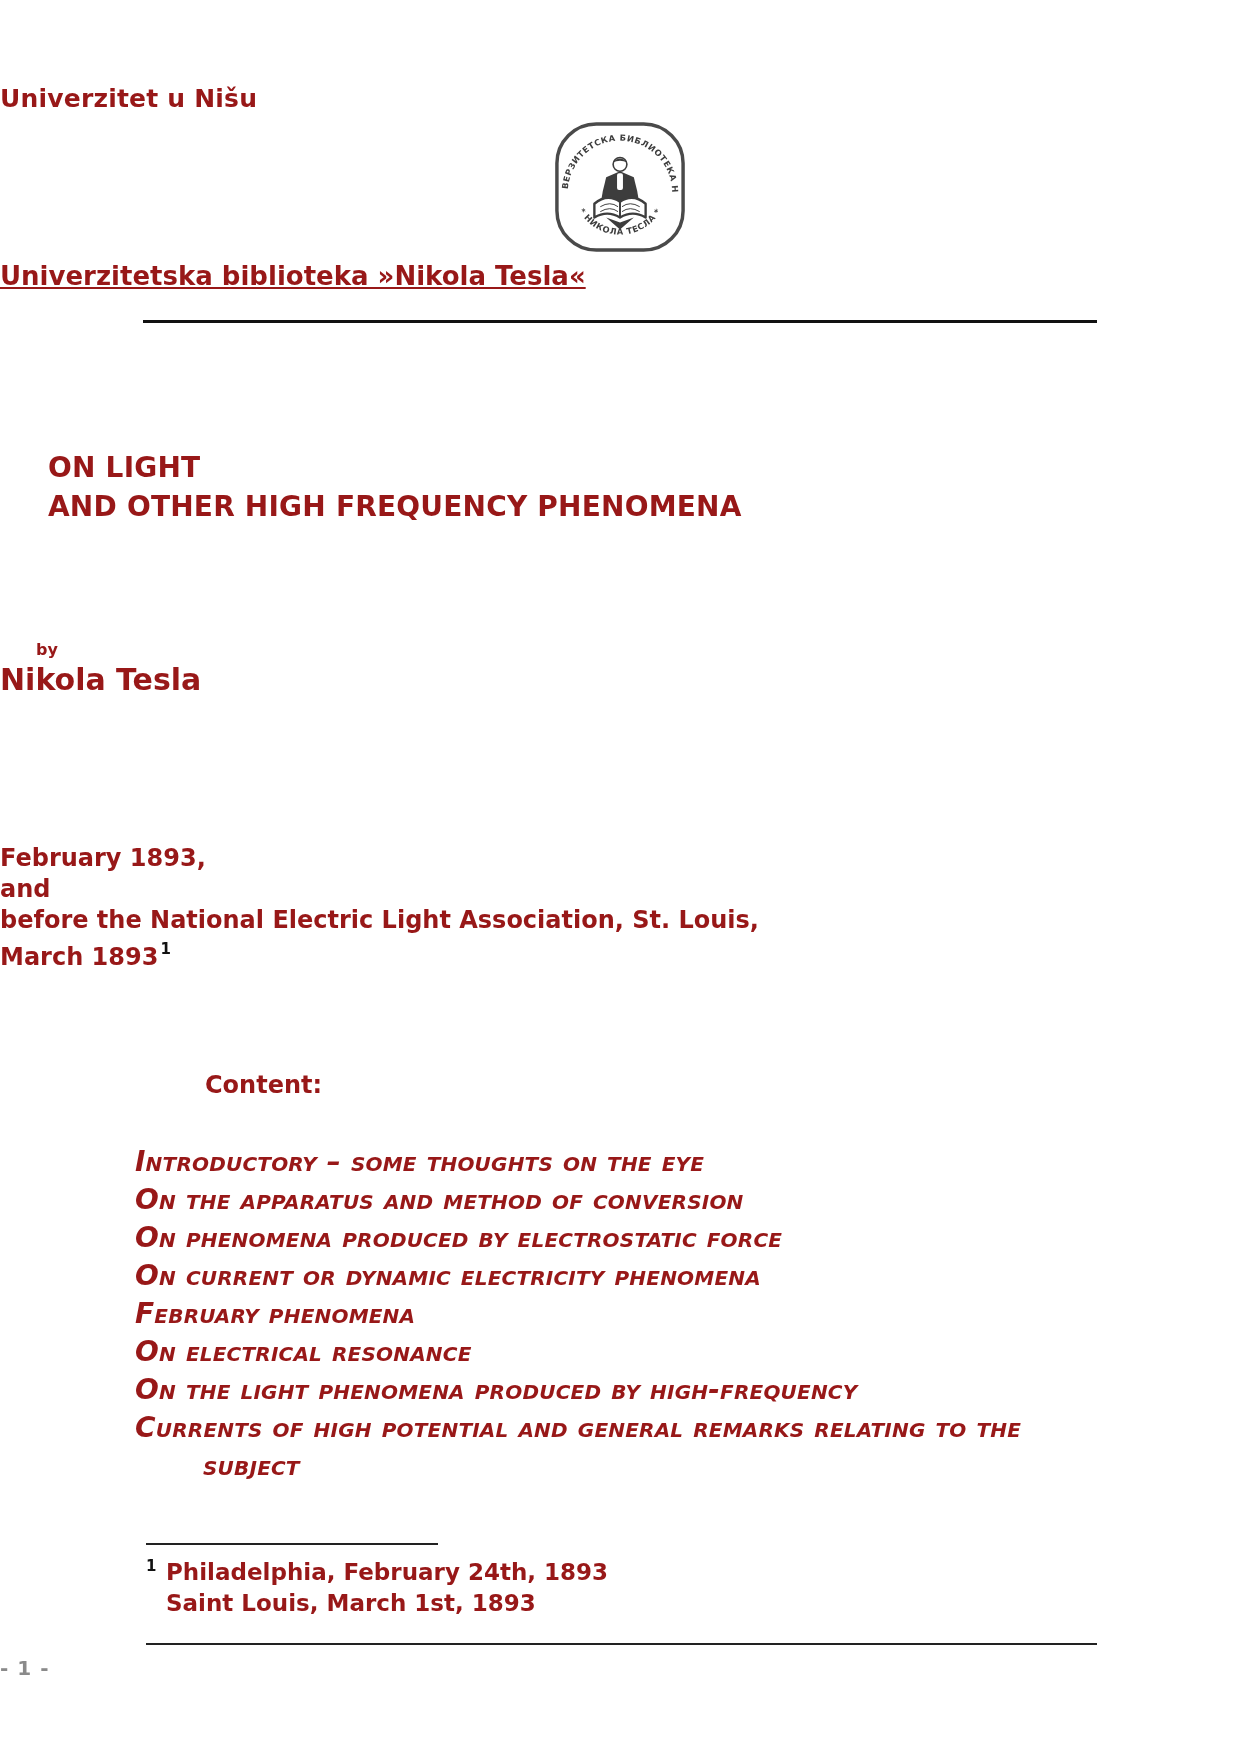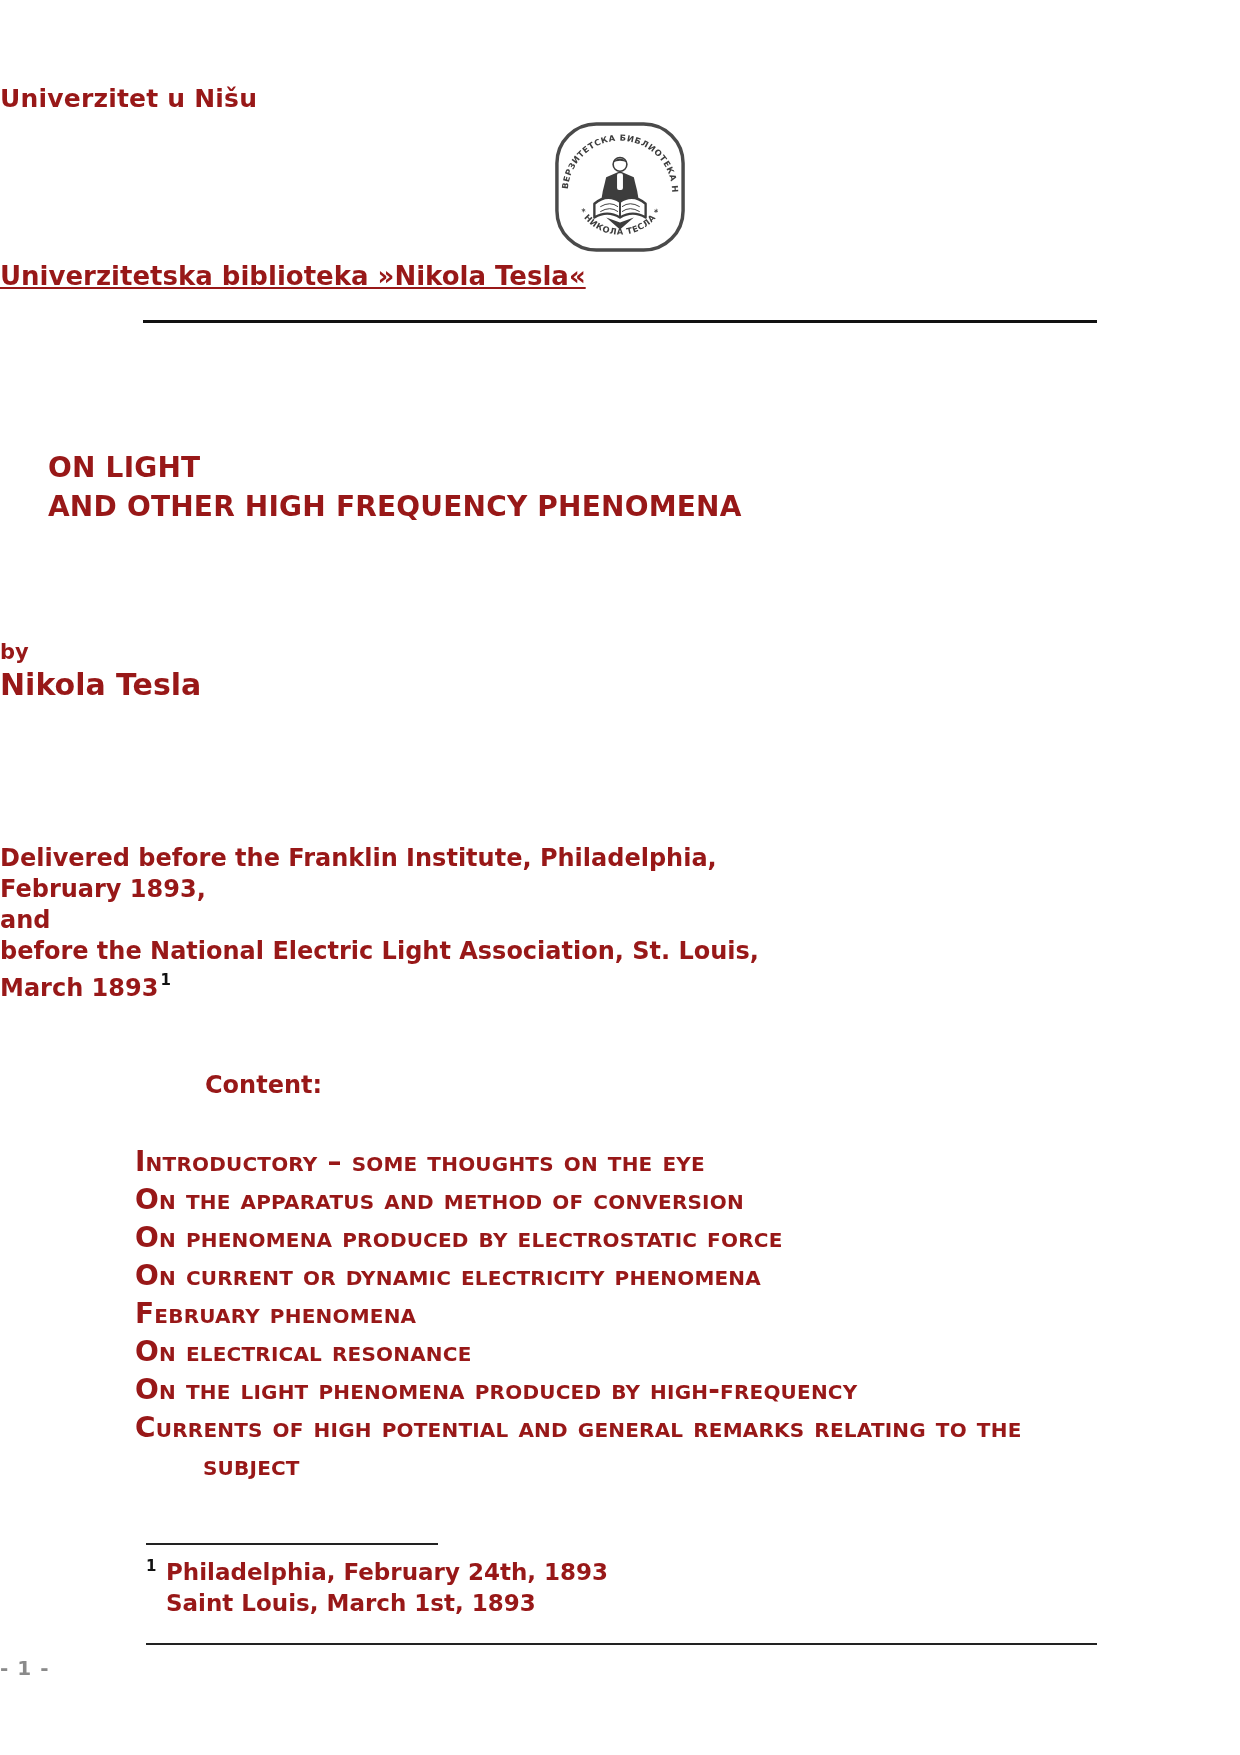--- a/index.html
+++ b/index.html
@@ -16,37 +16,38 @@
   .abs{position:absolute;}
 
   .university{top:84px;font-size:25px;font-weight:bold;letter-spacing:.2px;}
   .logo-wrap{top:117px;left:551px;width:138px;height:140px;}
   .library{top:261px;font-size:26px;font-weight:bold;text-decoration:underline;}
   .rule-top{top:320px;left:143px;width:954px;height:3px;background:#111;}
 
   .title{top:448px;font-size:28px;font-weight:bold;line-height:39px;letter-spacing:.2px;margin-left:48px;}
 
   .byline{top:640px;}
-  .byline .by{font-size:21px;font-weight:bold;}
+  .byline .by{font-size:16px;font-weight:bold;padding-left:36px;}
   .byline .author{font-size:30px;font-weight:bold;margin-top:3px;}
 
   .delivery{top:843px;font-size:24px;font-weight:bold;line-height:31px;}
   .delivery sup{color:#111;font-size:15px;font-weight:bold;position:relative;top:-2px;left:2px;}
 
   .content-heading{top:1071px;left:205px;font-size:24px;font-weight:bold;}
 
   .content-list{top:1143px;left:135px;width:985px;}
   .content-item{
     font-size:28px;
     font-weight:bold;
     font-variant:small-caps;
     line-height:38px;
     padding-left:68px;
     text-indent:-68px;
     letter-spacing:.2px;
+    font-style:italic;
   }
 
   .footnote-sep{top:1543px;left:146px;width:292px;height:2px;background:#222;}
   .footnote{top:1551px;left:146px;font-size:23px;font-weight:bold;line-height:31px;}
   .footnote .marker{
     color:#111;font-size:15px;vertical-align:super;
     display:inline-block;width:20px;text-indent:0;font-weight:bold;
   }
   .footnote .line2{margin-left:20px;}
 
@@ -97,21 +98,20 @@
     <div>ON LIGHT</div>
     <div>AND OTHER HIGH FREQUENCY PHENOMENA</div>
   </div>
 
   <div class="abs center byline">
     <div class="by">by</div>
     <div class="author">Nikola Tesla</div>
   </div>
 
   <div class="abs center delivery">
-    <div>Delivered before the Franklin Institute, Philadelphia,</div>
     <div>February 1893,</div>
     <div>and</div>
     <div>before the National Electric Light Association, St. Louis,</div>
     <div><span>March 1893</span><sup>1</sup></div>
   </div>
 
   <div class="abs content-heading">Content:</div>
 
   <div class="abs content-list">
     <div class="content-item">Introductory – some thoughts on the eye</div>

